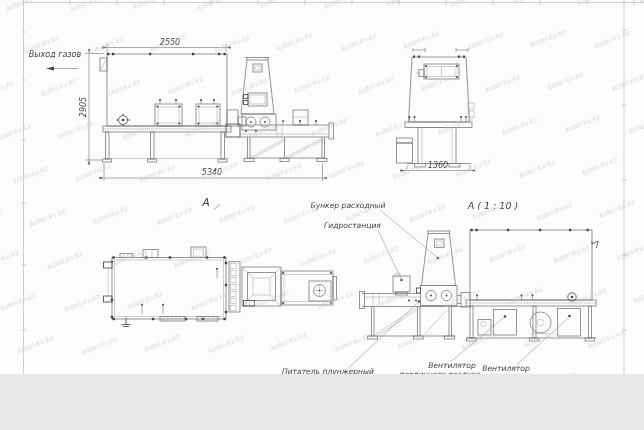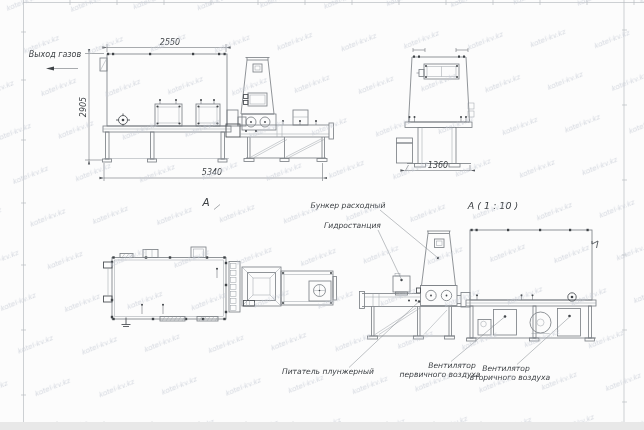--- a/index.html
+++ b/index.html
@@ -1,18 +1,18 @@
 <!DOCTYPE html>
 <html><head>
 <meta charset="utf-8">
 <style>
   html,body{margin:0;padding:0;background:#e8e8e8;}
   .sheet{
     position:relative;
-    width:644px;height:422px;
+    width:644px;height:374px;
     background:#fcfcfc;
     overflow:hidden;
     font-family:"DejaVu Sans",sans-serif;
   }
   svg{display:block;}
   
   .ln   {stroke:#7d8287;stroke-width:.85;fill:none;}
   .thin {stroke:#9aa0a6;stroke-width:.5;fill:none;}
   .dk   {stroke:#4e5257;stroke-width:.9;fill:none;}
   .dim  {stroke:#6f7479;stroke-width:.6;fill:none;}

